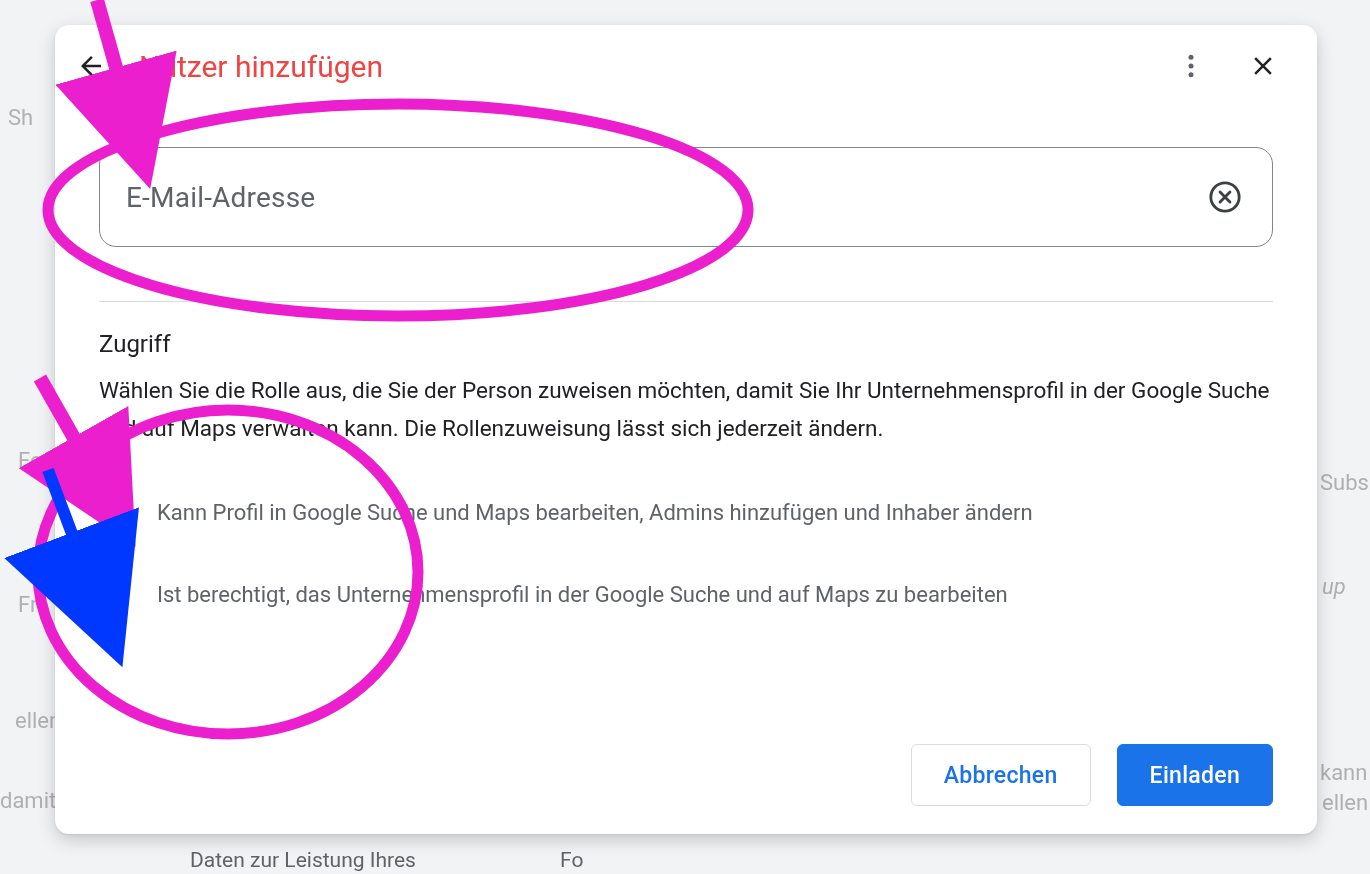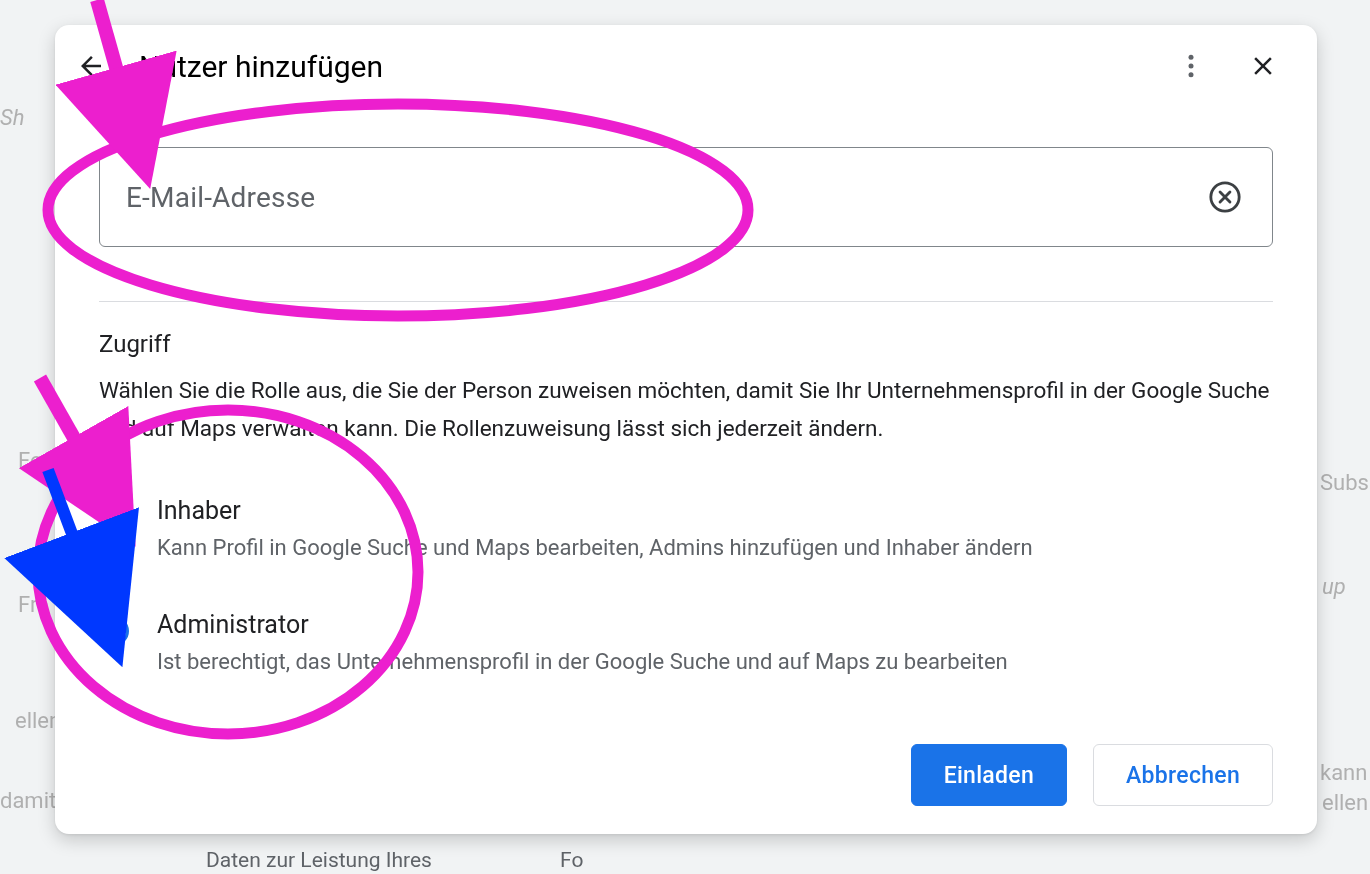--- a/index.html
+++ b/index.html
@@ -41,41 +41,41 @@
   }
   .back-btn {
     width: 48px; height: 48px;
     display: flex; align-items: center; justify-content: center;
     cursor: pointer;
     border-radius: 50%;
   }
   .dlg-title {
     font-size: 30px;
     font-weight: 400;
-    color: #000000;
+    color: #ef4444;
     margin-left: 24px;
     flex: 1;
   }
   .hdr-icon-btn {
     width: 52px; height: 52px;
     display: flex; align-items: center; justify-content: center;
     cursor: pointer;
     border-radius: 50%;
   }
 
   
   .dlg-body {
     padding: 40px 44px 0 44px;
   }
 
   
   .email-field {
     position: relative;
     border: 1px solid #80868b;
-    border-radius: 6px;
+    border-radius: 17px;
     height: 100px;
     display: flex;
     align-items: center;
     padding: 0 26px;
   }
   .email-placeholder {
     color: #5f6368;
     font-size: 28px;
     font-weight: 400;
     flex: 1;
@@ -182,30 +182,30 @@
 
   
   .anno {
     position: absolute;
     pointer-events: none;
   }
 </style>
 </head>
 <body>
 
-<span class="bg-hint" style="left:0; top:105px;font-style:italic;">Sh</span>
+<span class="bg-hint" style="left:8px; top:105px;">Sh</span>
 <span class="bg-hint" style="left:18px; top:448px;">Fo</span>
 <span class="bg-hint" style="left:18px; top:592px;">Fra</span>
 <span class="bg-hint" style="left:0px; top:708px;padding-left:15px;">ellen</span>
 <span class="bg-hint" style="left:0px; top:788px;">damit</span>
 <span class="bg-hint" style="left:1322px; top:574px;font-style:italic;">up</span>
 <span class="bg-hint" style="left:1320px; top:760px;">kann</span>
 <span class="bg-hint" style="left:1322px; top:790px;">ellen</span>
 <span class="bg-hint" style="left:1320px; top:470px;">Subs</span>
-<span class="bg-hint" style="left:190px; top:848px; color:#5f6368; font-size:21px;margin-left:16px;">Daten zur Leistung Ihres</span>
+<span class="bg-hint" style="left:190px; top:848px; color:#5f6368; font-size:21px;">Daten zur Leistung Ihres</span>
 <span class="bg-hint" style="left:560px; top:848px; color:#5f6368; font-size:21px;">Fo</span>
 
 <div class="dialog">
 
   <div class="dlg-header">
     <div class="back-btn">
       <svg width="30" height="30" viewBox="0 0 24 24">
         <path d="M20 11H7.83l5.59-5.59L12 4l-8 8 8 8 1.41-1.41L7.83 13H20z" fill="#202124"></path>
       </svg>
     </div>
@@ -237,41 +237,39 @@
     </div>
 
     <hr class="divider">
 
     <div class="section-title">Zugriff</div>
     <div class="section-desc">Wählen Sie die Rolle aus, die Sie der Person zuweisen möchten, damit Sie Ihr Unternehmensprofil in der Google Suche und auf Maps verwalten kann. Die Rollenzuweisung lässt sich jederzeit ändern.</div>
 
     <div class="radio-row">
       <div class="radio"></div>
       <div class="radio-text">
-        <div class="radio-label">Inhaber</div>
         <div class="radio-desc">Kann Profil in Google Suche und Maps bearbeiten, Admins hinzufügen und Inhaber ändern</div>
       </div>
     </div>
 
     <div class="radio-row">
       <div class="radio selected"></div>
       <div class="radio-text">
-        <div class="radio-label">Administrator</div>
         <div class="radio-desc">Ist berechtigt, das Unternehmensprofil in der Google Suche und auf Maps zu bearbeiten</div>
       </div>
     </div>
 
   </div>
 
   <div class="dlg-footer">
+    <div class="btn btn-outline">
+      <span>Abbrechen</span>
+    </div>
     <div class="btn btn-primary">
       <span>Einladen</span>
-    </div>
-    <div class="btn btn-outline">
-      <span>Abbrechen</span>
     </div>
   </div>
 
 </div>
 
 <svg class="anno" style="left:0;top:0;" width="1370" height="874">
 
   <defs>
     <marker id="pinkHead" markerWidth="9" markerHeight="9" refX="5" refY="4.5" orient="auto">
       <path d="M0,0 L9,4.5 L0,9 Z" fill="#ec1fce"></path>

